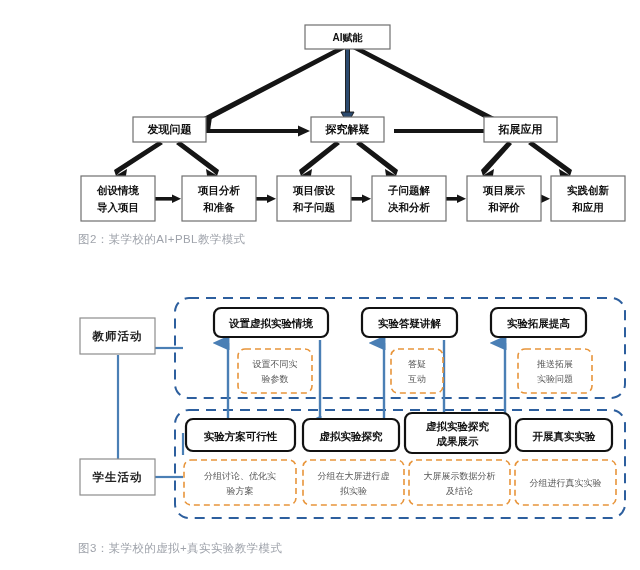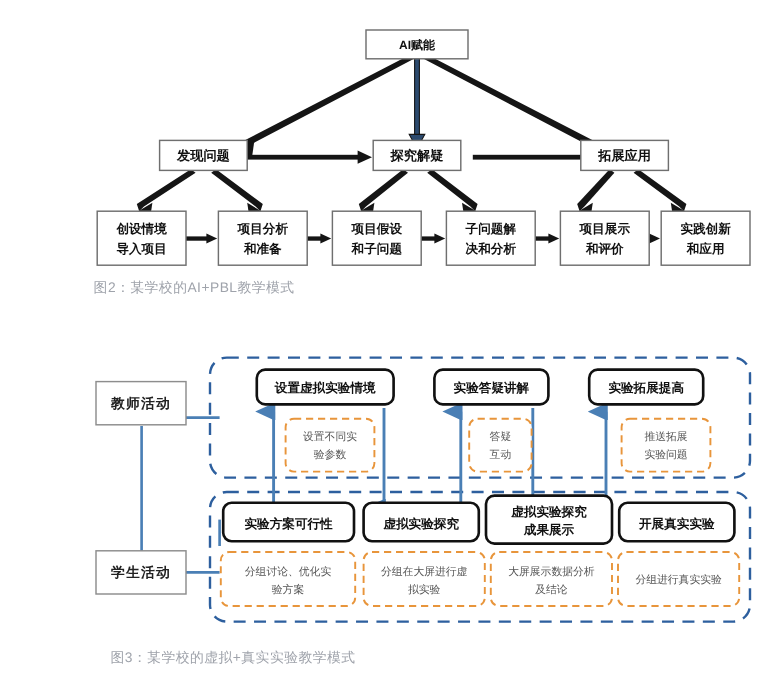--- a/index.html
+++ b/index.html
@@ -51,21 +51,21 @@
   
   .caption {
     position: absolute;
     font-family: "Liberation Sans", "DejaVu Sans", sans-serif;
     font-size: 11.5px;
     color: #9fa3ab;
     letter-spacing: 0.4px;
     white-space: nowrap;
   }
   #caption-fig2 { left: 78px; top: 232px; }
-  #caption-fig3 { left: 92px; top: 541px; }
+  #caption-fig3 { left: 78px; top: 541px; }
 
   
   .fig3-role-text {
     font-family: "Liberation Serif", "DejaVu Serif", serif;
     font-weight: bold;
     font-size: 11.5px;
     fill: #222222;
     text-anchor: middle;
     dominant-baseline: middle;
     letter-spacing: 1px;

